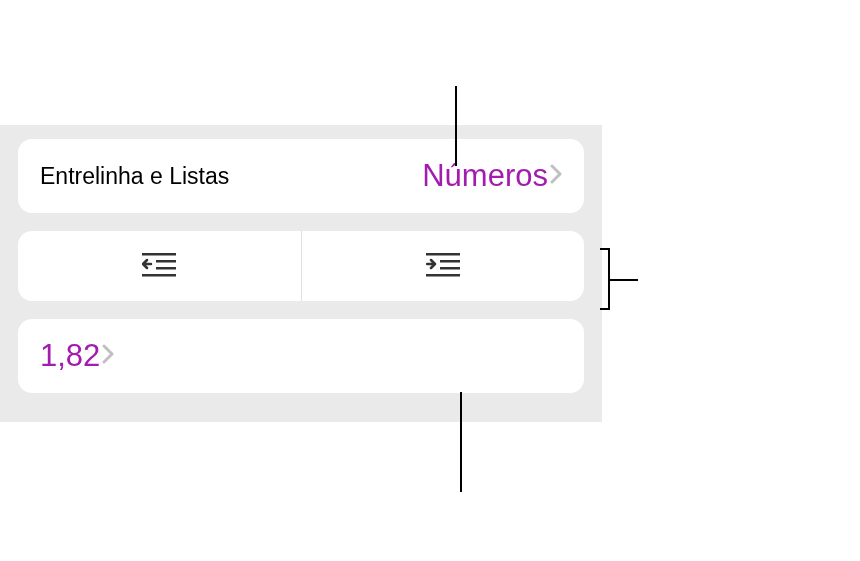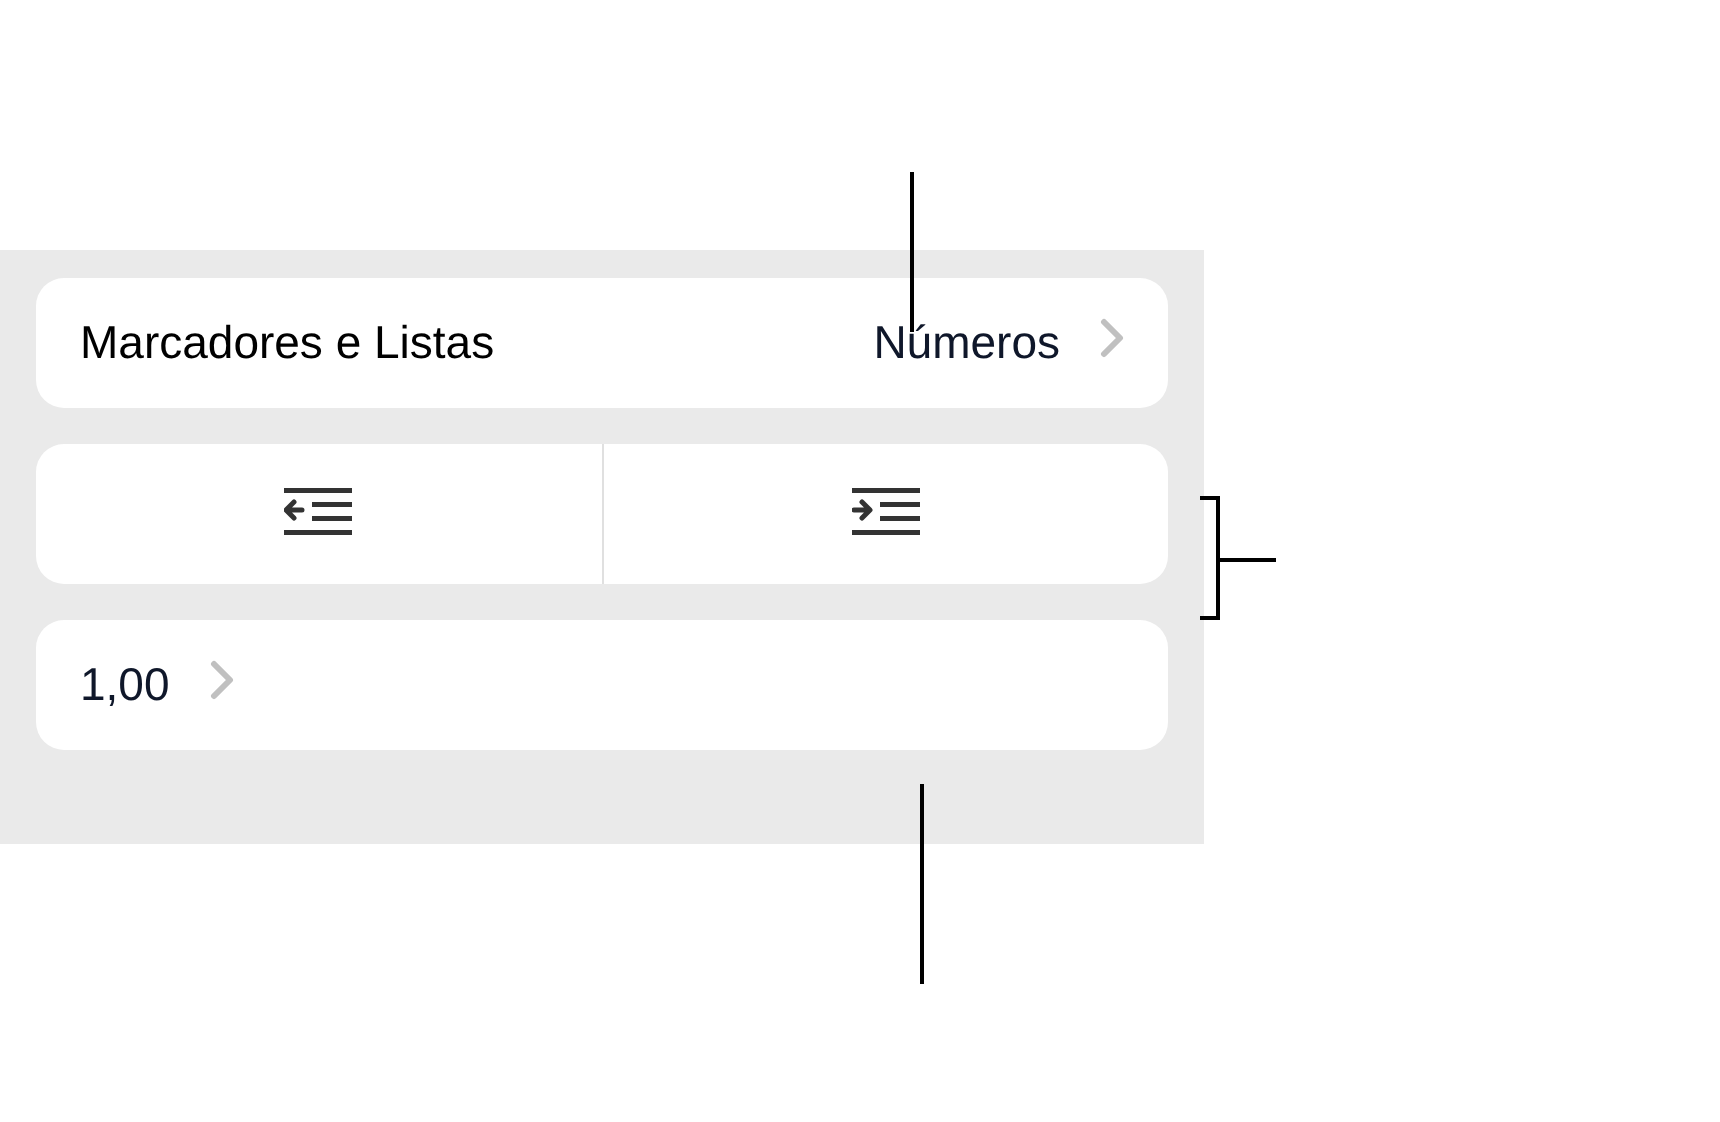--- a/index.html
+++ b/index.html
@@ -32,24 +32,24 @@
       align-items: center;
       justify-content: space-between;
       margin-bottom: 18px;
     }
     .row-label {
       font-size: 23px;
       color: #000000;
       font-weight: 400;
     }
     .row-value {
-      font-size: 23px;
-      color: #0f172a;
+      font-size: 31px;
+      color: #a21caf;
       font-weight: 400;
-      margin-right: 20px;
+      margin-right: 2px;
     }
     .row-right {
       display: flex;
       align-items: center;
     }
     .chevron {
       color: #c0c0c0;
     }
     .indent-row {
       background: #ffffff;
@@ -79,21 +79,21 @@
       height: 2px;
       background: #000000;
     }
   </style>
 </head>
 <body>
 
 <div class="panel">
 
   <div class="row">
-    <span class="row-label">Marcadores e Listas</span>
+    <span class="row-label">Entrelinha e Listas</span>
     <div class="row-right">
       <span class="row-value">Números</span>
       <span class="chevron">
         <svg width="12" height="20" viewBox="0 0 12 20">
           <path d="M2 2 L10 10 L2 18" stroke="#c0c0c0" stroke-width="3" fill="none" stroke-linecap="round" stroke-linejoin="round"></path>
         </svg>
       </span>
     </div>
   </div>
 
@@ -117,21 +117,21 @@
           <rect x="14" y="16" width="20" height="2.5" fill="#333"></rect>
           <rect x="0" y="23" width="34" height="2.5" fill="#333"></rect>
           <path d="M1 13 L8 13 M5 9 L9 13 L5 17" stroke="#333" stroke-width="2.5" fill="none" stroke-linecap="round" stroke-linejoin="round"></path>
         </svg>
       </span>
     </div>
   </div>
 
   <div class="row">
     <div class="row-right">
-      <span class="row-value">1,00</span>
+      <span class="row-value">1,82</span>
       <span class="chevron">
         <svg width="12" height="20" viewBox="0 0 12 20">
           <path d="M2 2 L10 10 L2 18" stroke="#c0c0c0" stroke-width="3" fill="none" stroke-linecap="round" stroke-linejoin="round"></path>
         </svg>
       </span>
     </div>
   </div>
 
 </div>
 

